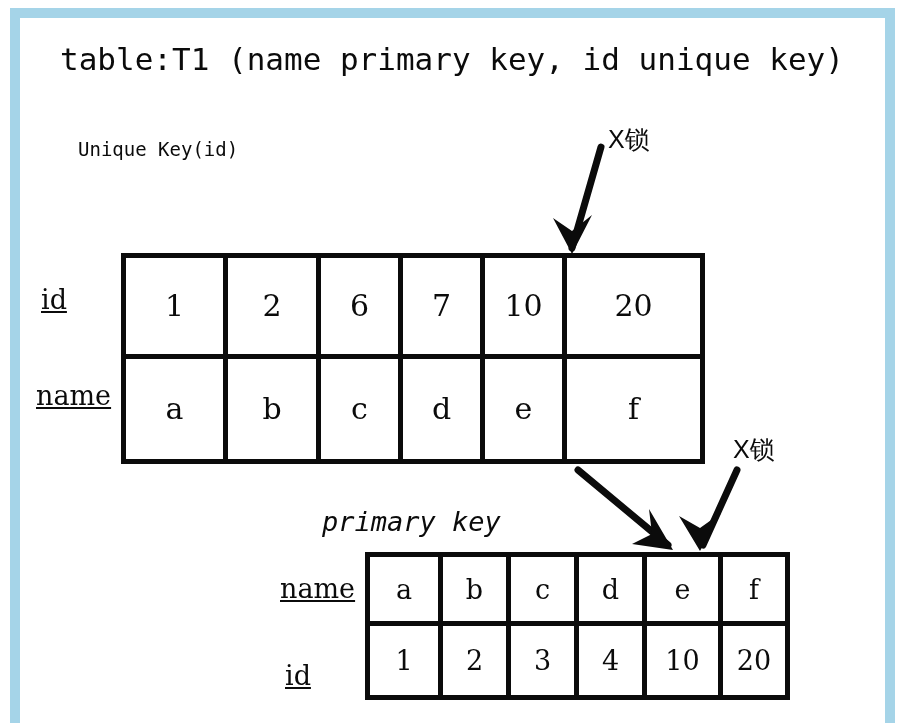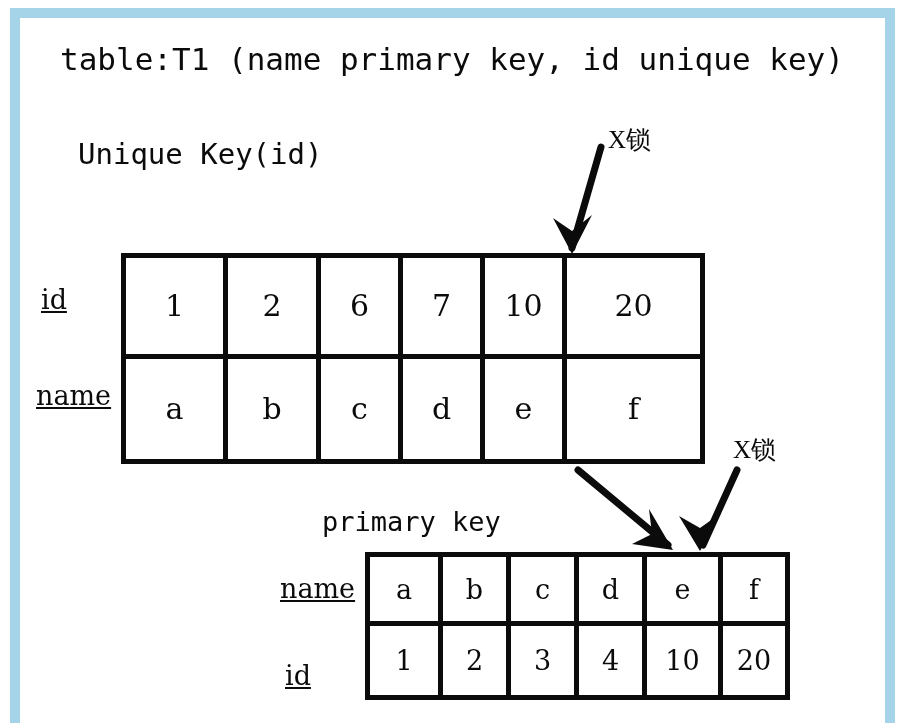--- a/index.html
+++ b/index.html
@@ -42,40 +42,41 @@
   
   #title-text {
     left: 60px;
     top: 44px;
     font-size: 31px;
     letter-spacing: 0px;
   }
   #unique-key-text {
     left: 78px;
     top: 140px;
-    font-size: 29px;
+    font-size: 19px;
     text-align: right;
   }
   #primary-key-text {
     left: 322px;
     top: 508px;
     font-size: 27px;
+    font-style: italic;
   }
 
   
   .row-label { font-size: 27px; }
   #t1-label-id    { left: 41px;  top: 286px; }
   #t1-label-name  { left: 36px;  top: 382px; }
   #t2-label-name  { left: 280px; top: 575px; }
   #t2-label-id    { left: 285px; top: 662px; }
 
   
   .lock-label {
     font-size: 25px;
-    font-family: Liberation Serif, serif;
+    font-family: Liberation Sans, sans-serif;
   }
   #lock-label-1 { left: 608px; top: 127px; }
   #lock-label-2 { left: 733px; top: 437px; }
 
   
   .grid-table {
     position: absolute;
     box-sizing: border-box;
   }
   .grid-row {

